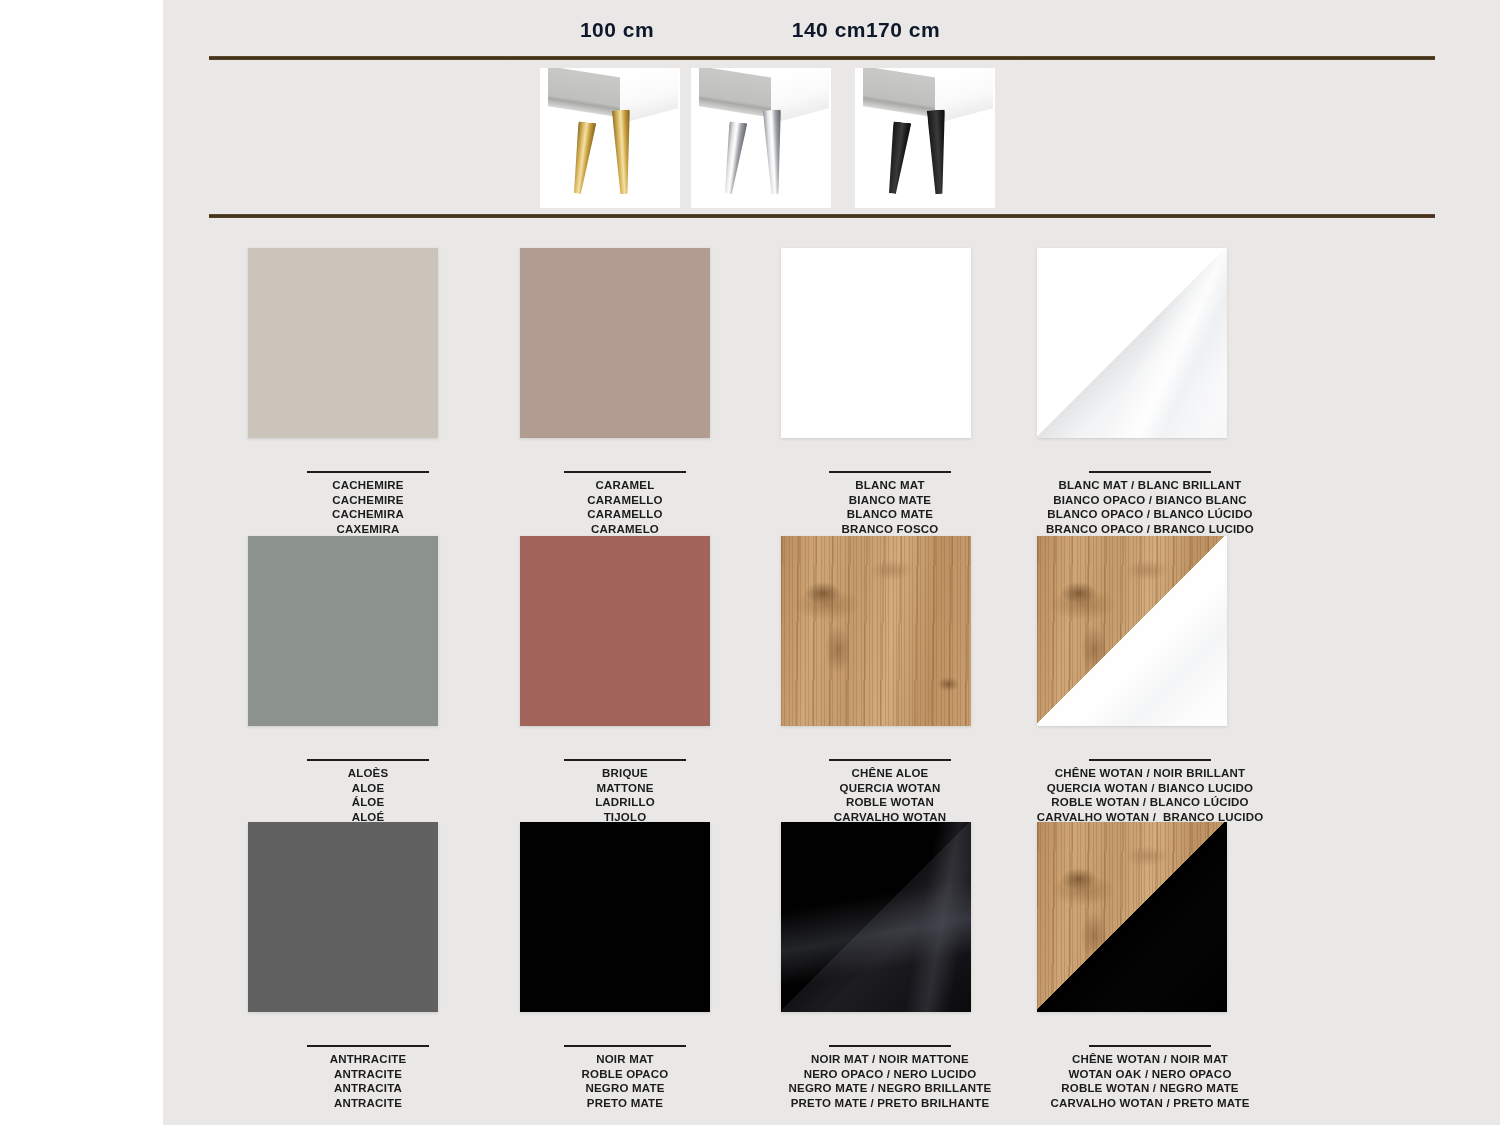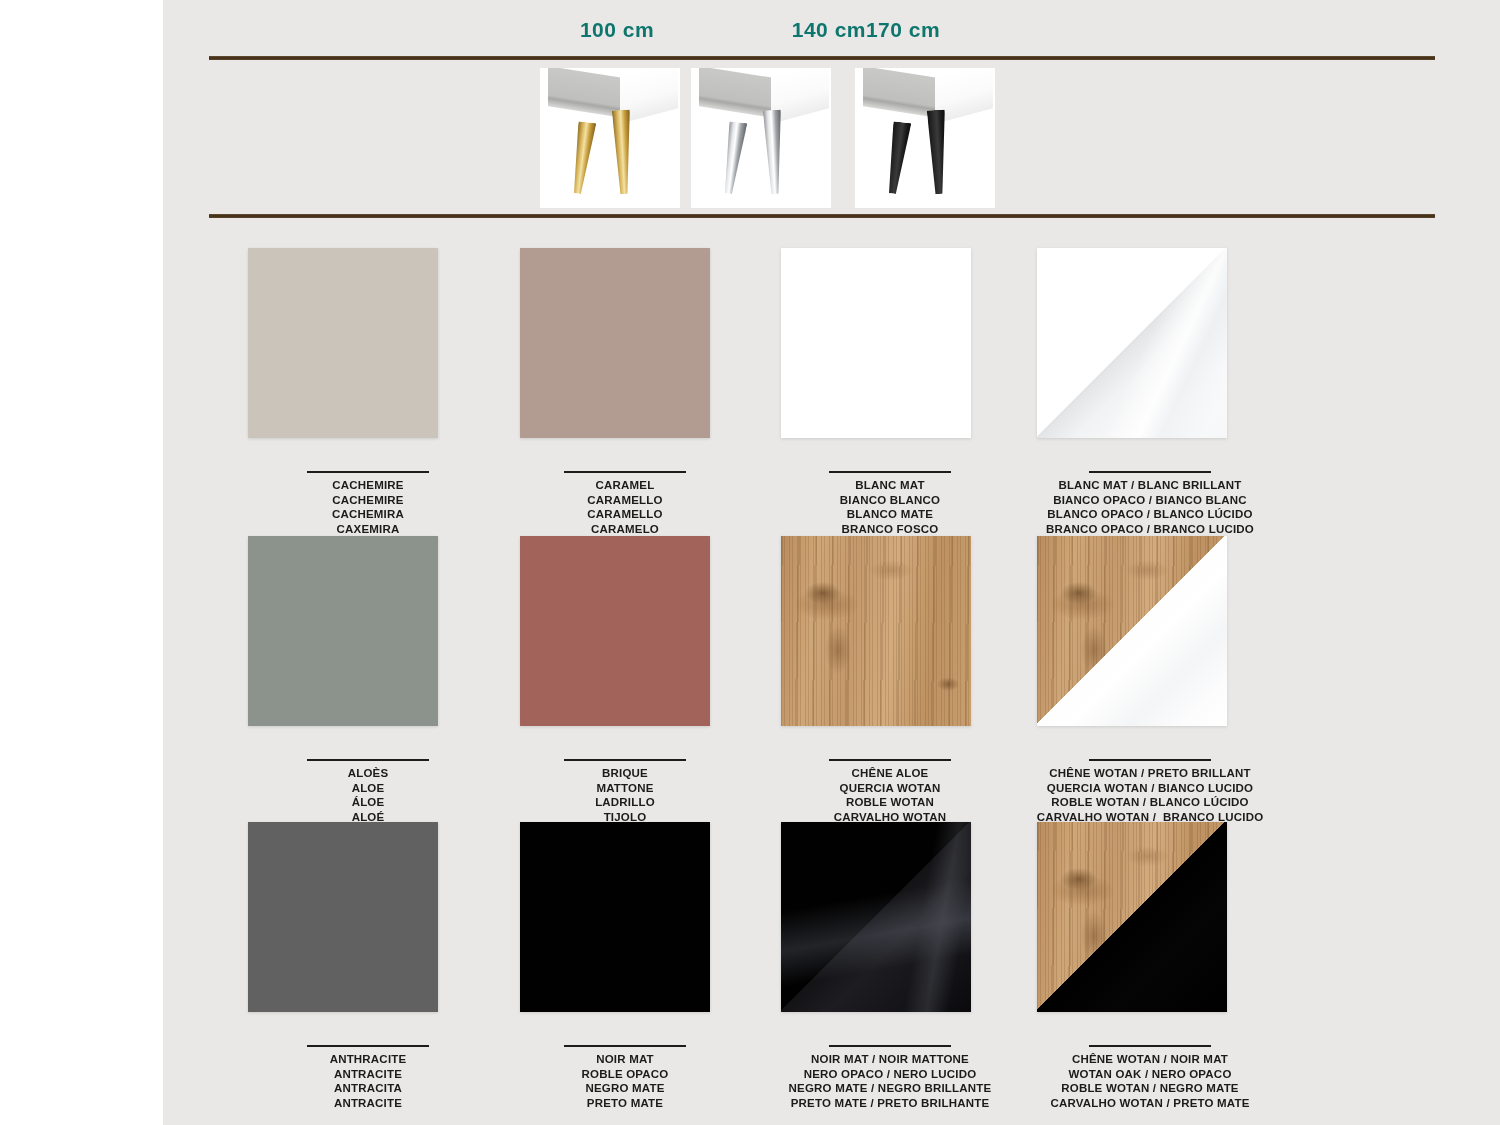--- a/index.html
+++ b/index.html
@@ -13,21 +13,21 @@
 
   .panel{
     position:absolute;left:163px;top:0;width:1337px;height:1125px;
     background:#e9e8e6;
   }
 
   
   .size-labels{position:absolute;left:0;top:18px;width:1337px;height:34px;}
   .size-label{
     position:absolute;top:0;width:200px;text-align:center;
-    font-size:21px;font-weight:bold;color:#0f766e;letter-spacing:.5px;
+    font-size:21px;font-weight:bold;color:#0f172a;letter-spacing:.5px;
   }
   .size-label.s0{left:354px;}
   .size-label.s1{left:503px;text-align:right;}
   .size-label.s2{left:640px;}
 
   .rule{
     position:absolute;left:46px;width:1226px;height:4px;
     background:linear-gradient(to bottom,#6b5233 0%,#3d2c17 45%,#5c4529 100%);
   }
   .rule.top{top:56px;}
@@ -248,21 +248,21 @@
         </div>
       </div>
 
       <div class="cell r0 c2">
         <div class="swatch">
           <div class="fill f-white-mat"></div>
         </div>
         <div class="caption">
           <span class="cap-rule" style="width:122px"></span>
           <div class="cap-line">BLANC MAT</div>
-          <div class="cap-line">BIANCO BLANCO</div>
+          <div class="cap-line">BIANCO MATE</div>
           <div class="cap-line">BLANCO MATE</div>
           <div class="cap-line">BRANCO FOSCO</div>
         </div>
       </div>
 
       <div class="cell r0 c3">
         <div class="swatch">
           <div class="fill f-white-mat"></div>
           <div class="gloss-white"></div>
           <div class="gloss-white-sheen"></div>
@@ -315,21 +315,21 @@
         </div>
       </div>
 
       <div class="cell r1 c3">
         <div class="swatch">
           <div class="fill f-wood"></div>
           <div class="diag-wood-white"></div>
         </div>
         <div class="caption">
           <span class="cap-rule" style="width:122px"></span>
-          <div class="cap-line">CHÊNE WOTAN / PRETO BRILLANT</div>
+          <div class="cap-line">CHÊNE WOTAN / NOIR BRILLANT</div>
           <div class="cap-line">QUERCIA WOTAN / BIANCO LUCIDO</div>
           <div class="cap-line">ROBLE WOTAN / BLANCO LÚCIDO</div>
           <div class="cap-line">CARVALHO WOTAN /  BRANCO LUCIDO</div>
         </div>
       </div>
 
       <div class="cell r2 c0">
         <div class="swatch">
           <div class="fill f-anthracite"></div>
         </div>

